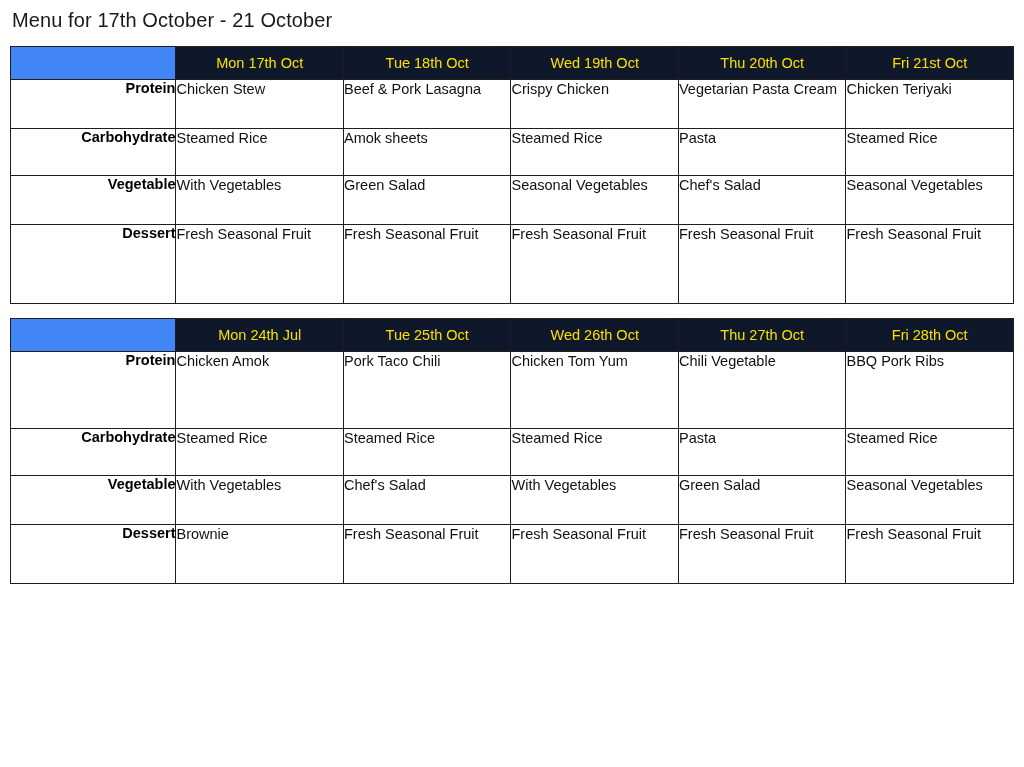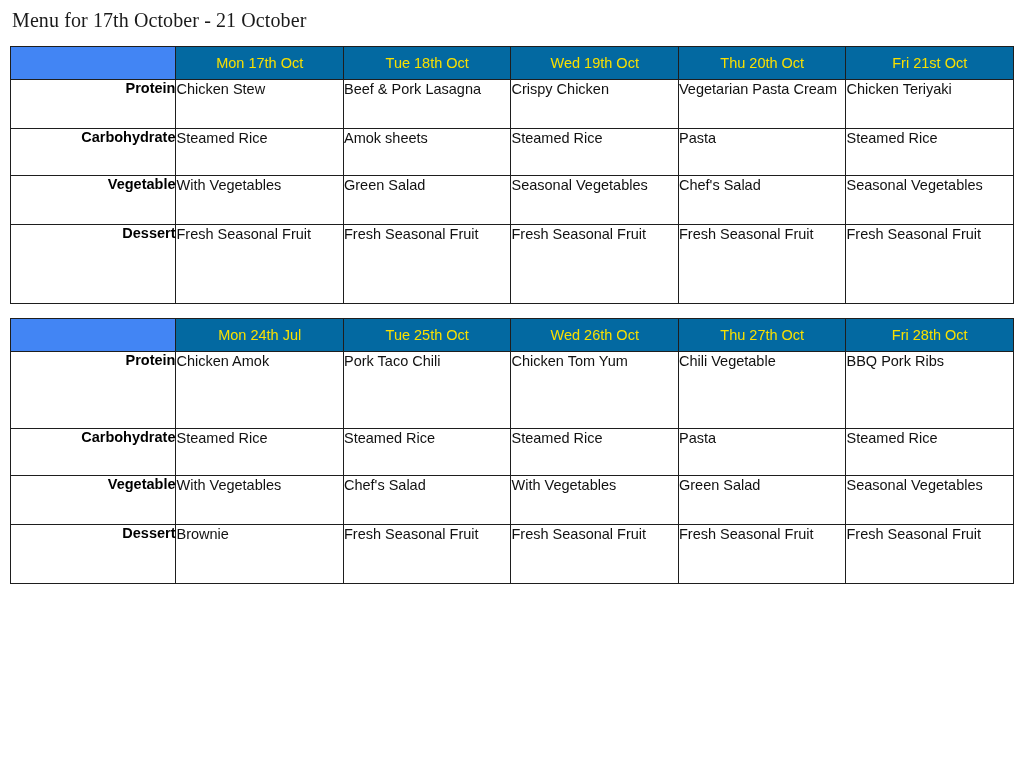--- a/index.html
+++ b/index.html
@@ -21,39 +21,38 @@
     box-sizing: border-box;
     padding: 0 10px;
   }
   .menu-title {
     font-size: 20px;
     font-weight: 400;
     color: #1a1a1a;
     letter-spacing: 0.1px;
     margin: 0;
     padding: 8px 0 0 2px;
-    font-family: Liberation Serif, serif;
   }
   .menu-block-1 .menu-title { padding-top: 9px; }
   .menu-block-2 .menu-title { padding-top: 18px; }
 
   table.menu-table {
     border-collapse: collapse;
     table-layout: fixed;
     width: 1004px;
     margin-top: 14px;
     border: 1px solid #1e1e1e;
   }
   table.menu-table td, table.menu-table th {
     border: 1px solid #1e1e1e;
     padding: 0;
     vertical-align: top;
   }
   thead th {
-    background: #0369a1;
+    background: #0f172a;
     color: #f9e000;
     font-size: 14.5px;
     font-weight: 400;
     text-align: center;
     height: 32px;
     line-height: 32px;
     padding: 0 4px;
     box-sizing: border-box;
   }
   thead th.corner-cell {

